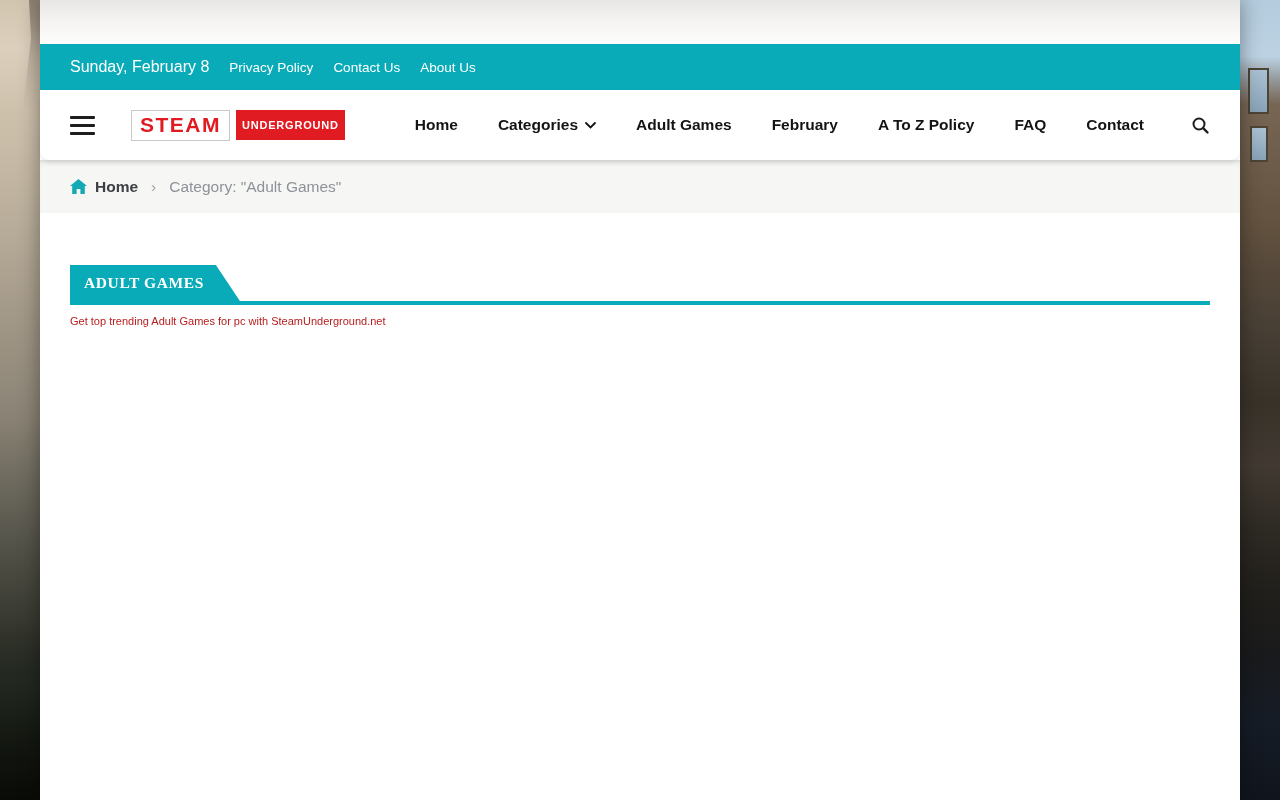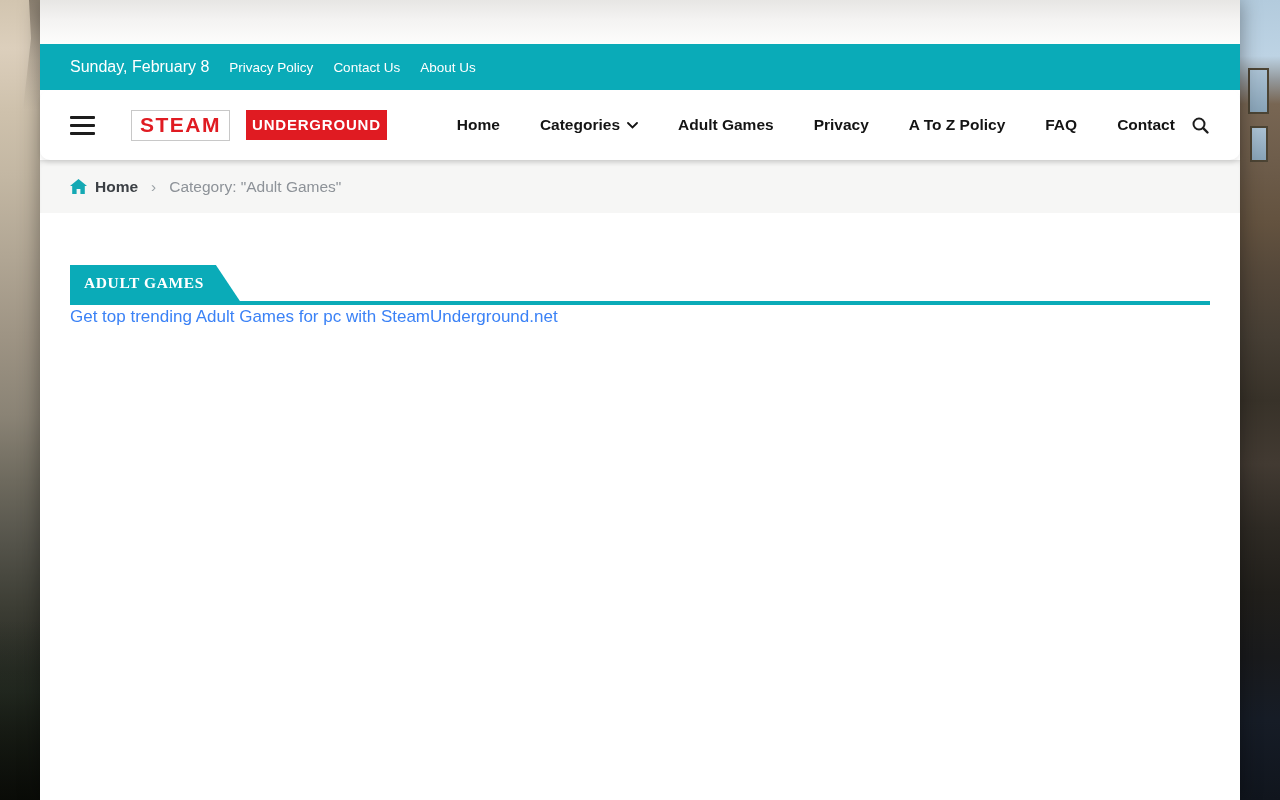--- a/index.html
+++ b/index.html
@@ -71,22 +71,22 @@
   .hamburger { width:25px; display:flex; flex-direction:column; gap:5px; cursor:pointer; }
   .hamburger i { display:block; height:3px; background:#1d1d1d; border-radius:1px; }
 
   .logo { margin-left:36px; display:flex; align-items:center; cursor:pointer; }
   .logo-steam {
     background:#fff; border:1px solid #c8c8c8; color:#e01b22;
     font-weight:bold; font-size:21px; letter-spacing:1.5px;
     padding:1px 8px 2px; line-height:26px;
   }
   .logo-underground {
-    background:#e01b22; color:#fff; font-weight:bold; font-size:15px;
-    letter-spacing:.8px; padding:0 6px; line-height:30px; margin-left:16px;
+    background:#e01b22; color:#fff; font-weight:bold; font-size:11px;
+    letter-spacing:.8px; padding:0 6px; line-height:30px; margin-left:6px;
   }
 
   .nav { margin-left:70px; display:flex; align-items:center; gap:40px; }
   .nav-item {
     color:#141414; font-weight:bold; font-size:15.5px; text-decoration:none;
     display:flex; align-items:center; cursor:pointer; white-space:nowrap;
   }
   .caret { margin-left:7px; display:inline-flex; }
 
   .search-btn { margin-left:auto; background:none; border:none; cursor:pointer; display:flex; }
@@ -104,21 +104,21 @@
 
   .content { flex:1; background:#fff; padding:52px 30px 0; }
   .title-bar { border-bottom:4px solid #0aabb8; font-size:0; }
   .title-badge {
     display:inline-block; background:#0aabb8; color:#fff;
     font-family:"Liberation Serif", serif; font-weight:bold;
     font-size:15.5px; letter-spacing:.6px;
     padding:9px 36px 9px 14px;
     clip-path: polygon(0 0, calc(100% - 24px) 0, 100% 100%, 0 100%);
   }
-  .section-desc { margin-top:2px; color:#3b82f6; font-size:17px; }
+  .section-desc { margin-top:10px; color:#b91c1c; font-size:11px; }
 </style>
 </head>
 <body>
 
 <div class="bg-left"></div>
 <div class="bg-right">
   <div class="window w1"></div>
   <div class="window w2"></div>
 </div>
 
@@ -149,21 +149,21 @@
       <a class="nav-item">Home</a>
       <a class="nav-item">
         <span>Categories</span>
         <span class="caret">
           <svg width="11" height="7" viewBox="0 0 11 7">
               <path d="M1 1l4.5 4.5L10 1" fill="none" stroke="#141414" stroke-width="1.8" stroke-linecap="round"></path>
             </svg>
         </span>
       </a>
       <a class="nav-item">Adult Games</a>
-      <a class="nav-item">Privacy</a>
+      <a class="nav-item">February</a>
       <a class="nav-item">A To Z Policy</a>
       <a class="nav-item">FAQ</a>
       <a class="nav-item">Contact</a>
     </nav>
 
     <button class="search-btn">
       <svg width="19" height="19" viewBox="0 0 19 19">
         <circle cx="8" cy="8" r="5.5" fill="none" stroke="#1d1d1d" stroke-width="2"></circle>
         <line x1="12.2" y1="12.2" x2="16.5" y2="16.5" stroke="#1d1d1d" stroke-width="2.4" stroke-linecap="round"></line>
       </svg>

